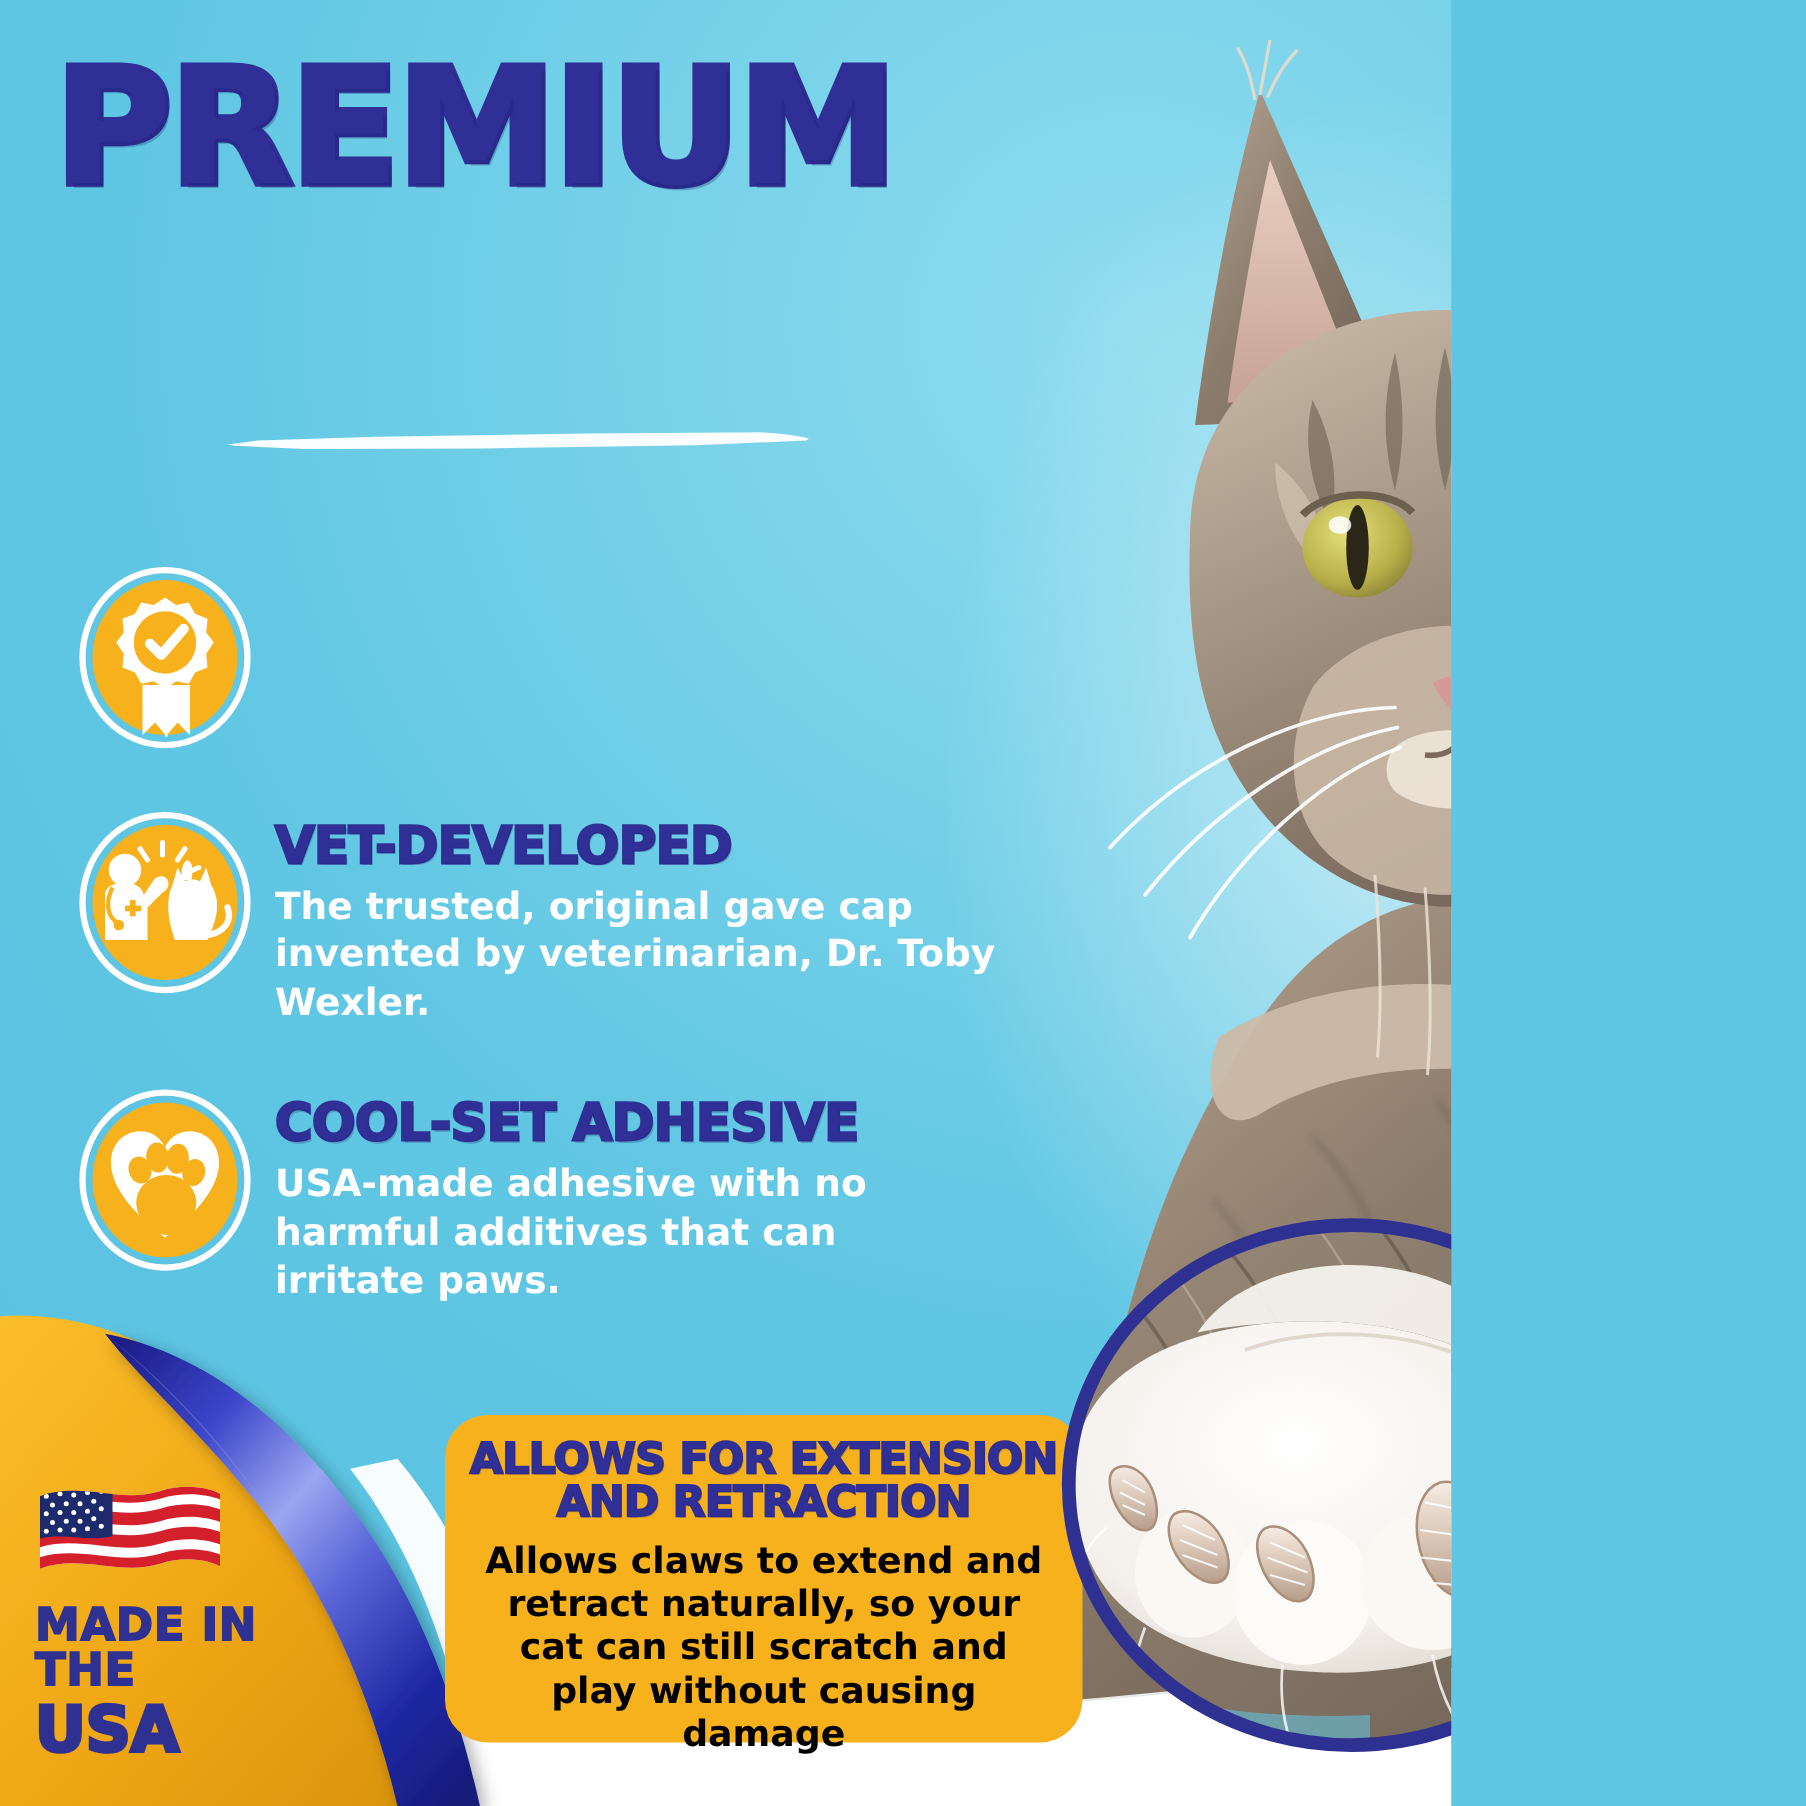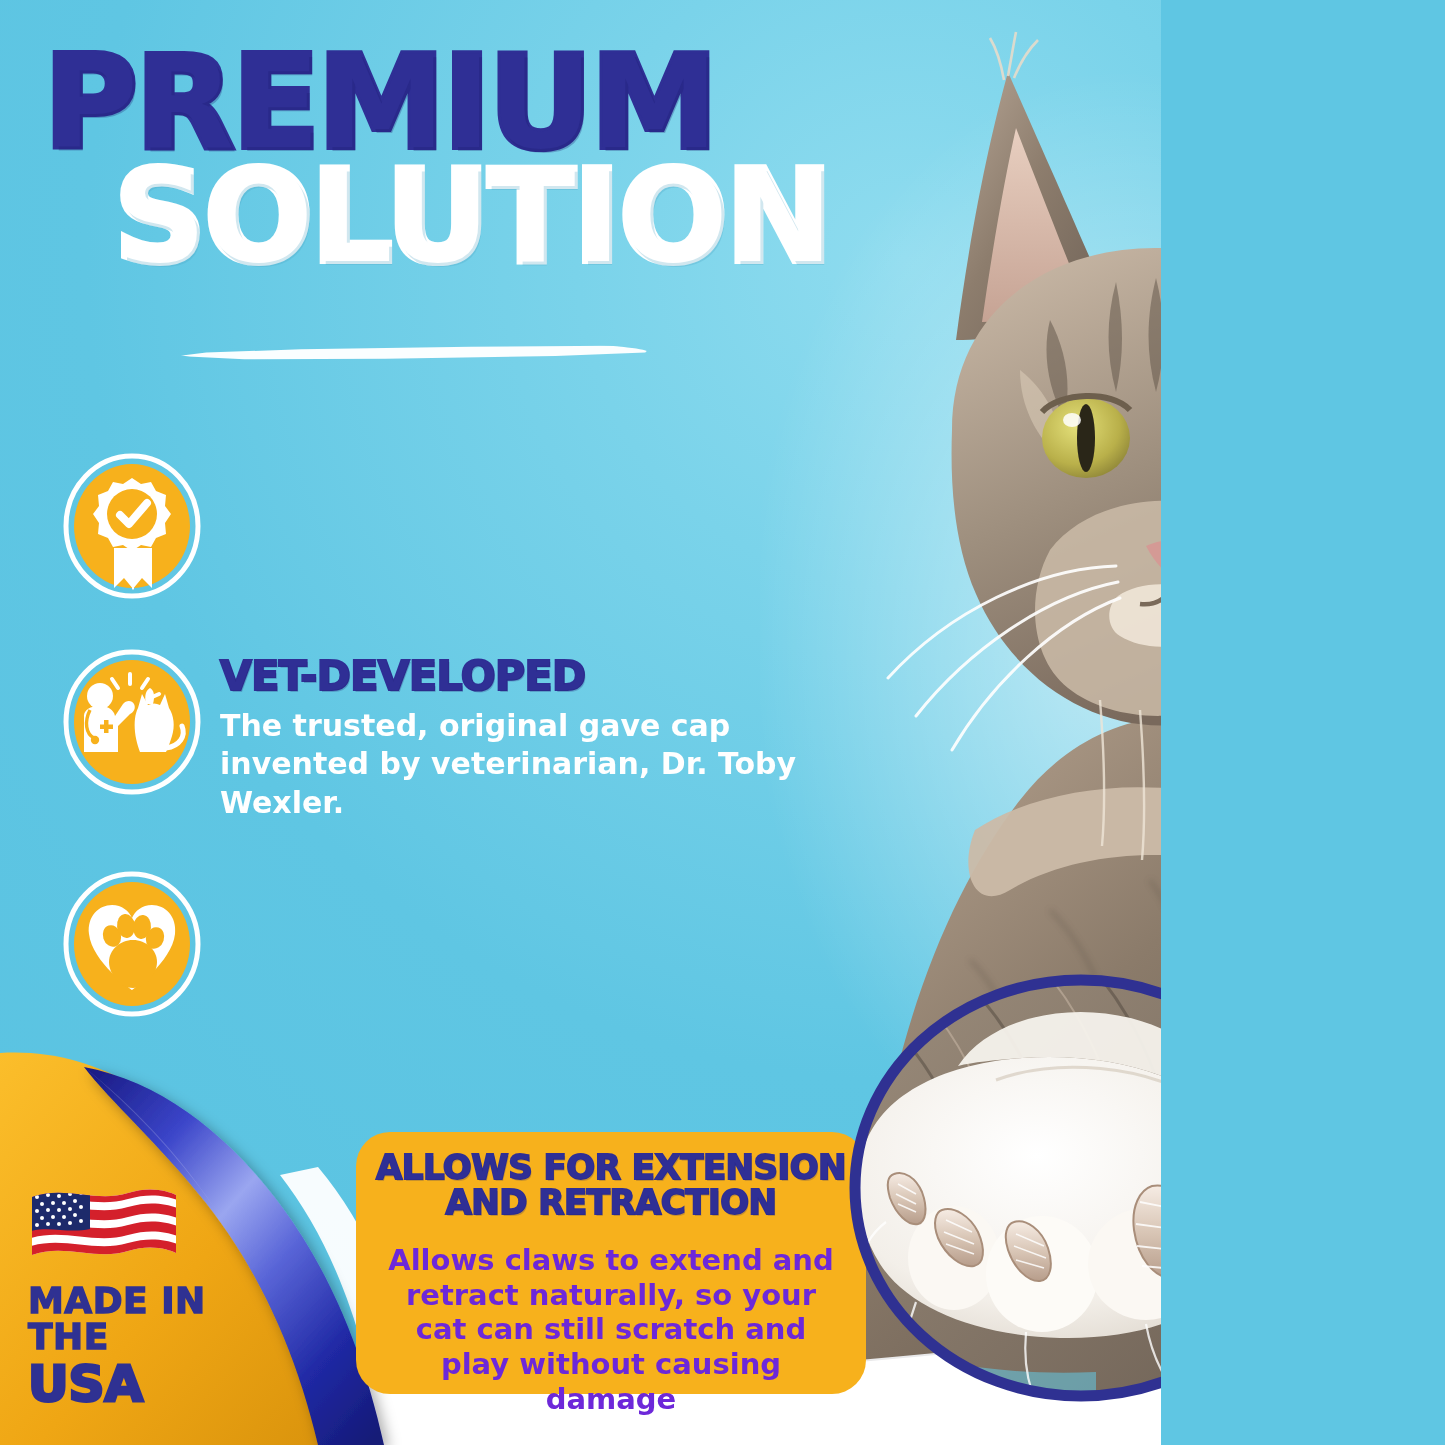--- a/index.html
+++ b/index.html
@@ -143,22 +143,22 @@
     letter-spacing:-.5px;
     color:#2f2f95;
     -webkit-text-stroke:1.8px #2f2f95; paint-order:stroke fill;
     text-shadow:1.2px 1.6px 0 rgba(30,30,110,.22);
   }
   .co-body {
     font-family:"DejaVu Sans", sans-serif;
     font-weight:bold;
     font-size:29px;
     line-height:1.2;
-    color:#6d28d9;
-    margin-top:22px;
+    color:#000000;
+    margin-top:10px;
     padding:0 8px;
   }
 
   
   .paw-inset {
     position:absolute; left:846px; top:972px;
     width:470px; height:432px;
     z-index:7;
   }
 </style>
@@ -311,21 +311,20 @@
     </svg>
   </div>
   <div class="spark" style="left:1372px; top:330px;">
     <svg width="78" height="92" viewBox="0 0 78 92">
       <path d="M39 3 C42 33 47 41 75 46 C47 51 42 59 39 89 C36 59 31 51 3 46 C31 41 36 33 39 3 Z" fill="none" stroke="#ffffff" stroke-width="5"></path>
     </svg>
   </div>
 
   <div class="headline">
     <div class="hl-1">PREMIUM</div>
-    <div class="hl-2">SOLUTION</div>
   </div>
   <div class="swoosh"></div>
 
   <div class="features">
 
     <div class="frow r1">
       <div class="fic">
         <svg width="140" height="148" viewBox="0 0 140 148">
           <ellipse cx="70" cy="74" rx="66" ry="70" fill="none" stroke="#ffffff" stroke-width="5"></ellipse>
           <ellipse cx="70" cy="74" rx="58" ry="62" fill="#f7b11c"></ellipse>
@@ -392,20 +391,24 @@
                    C60 35 67 41 70 48 C73 41 80 35 90 35 C103 35 115 46 113 64
                    C110 92 70 120 70 120 Z" fill="#ffffff"></path>
 
           <ellipse cx="50" cy="66" rx="9" ry="11" transform="rotate(-18 50 66)" fill="#f7b11c"></ellipse>
           <ellipse cx="64" cy="56" rx="9" ry="12" transform="rotate(-6 64 56)" fill="#f7b11c"></ellipse>
           <ellipse cx="80" cy="57" rx="9" ry="12" transform="rotate(6 80 57)" fill="#f7b11c"></ellipse>
           <ellipse cx="93" cy="68" rx="9" ry="11" transform="rotate(18 93 68)" fill="#f7b11c"></ellipse>
           <path d="M71 70 C84 70 95 80 95 92 C95 104 84 118 71 118
                    C58 118 47 104 47 92 C47 80 58 70 71 70 Z" fill="#f7b11c"></path>
         </svg>
+      </div>
+      <div class="ftxt">
+        <div class="fhead">COOL-SET ADHESIVE</div>
+        <div class="fbody">USA-made adhesive with no harmful additives that can irritate paws.</div>
       </div>
     </div>
 
   </div>
 
   <div class="white-band">
     <svg width="1445" height="150" viewBox="0 0 1445 150" preserveAspectRatio="none">
       <path d="M0 66 C180 24 430 92 700 78 C960 64 1200 18 1445 44 L1445 150 L0 150 Z" fill="#ffffff"></path>
       <path d="M0 66 C180 24 430 92 700 78 C960 64 1200 18 1445 44" fill="none" stroke="#e9e9ea" stroke-width="2"></path>
     </svg>

